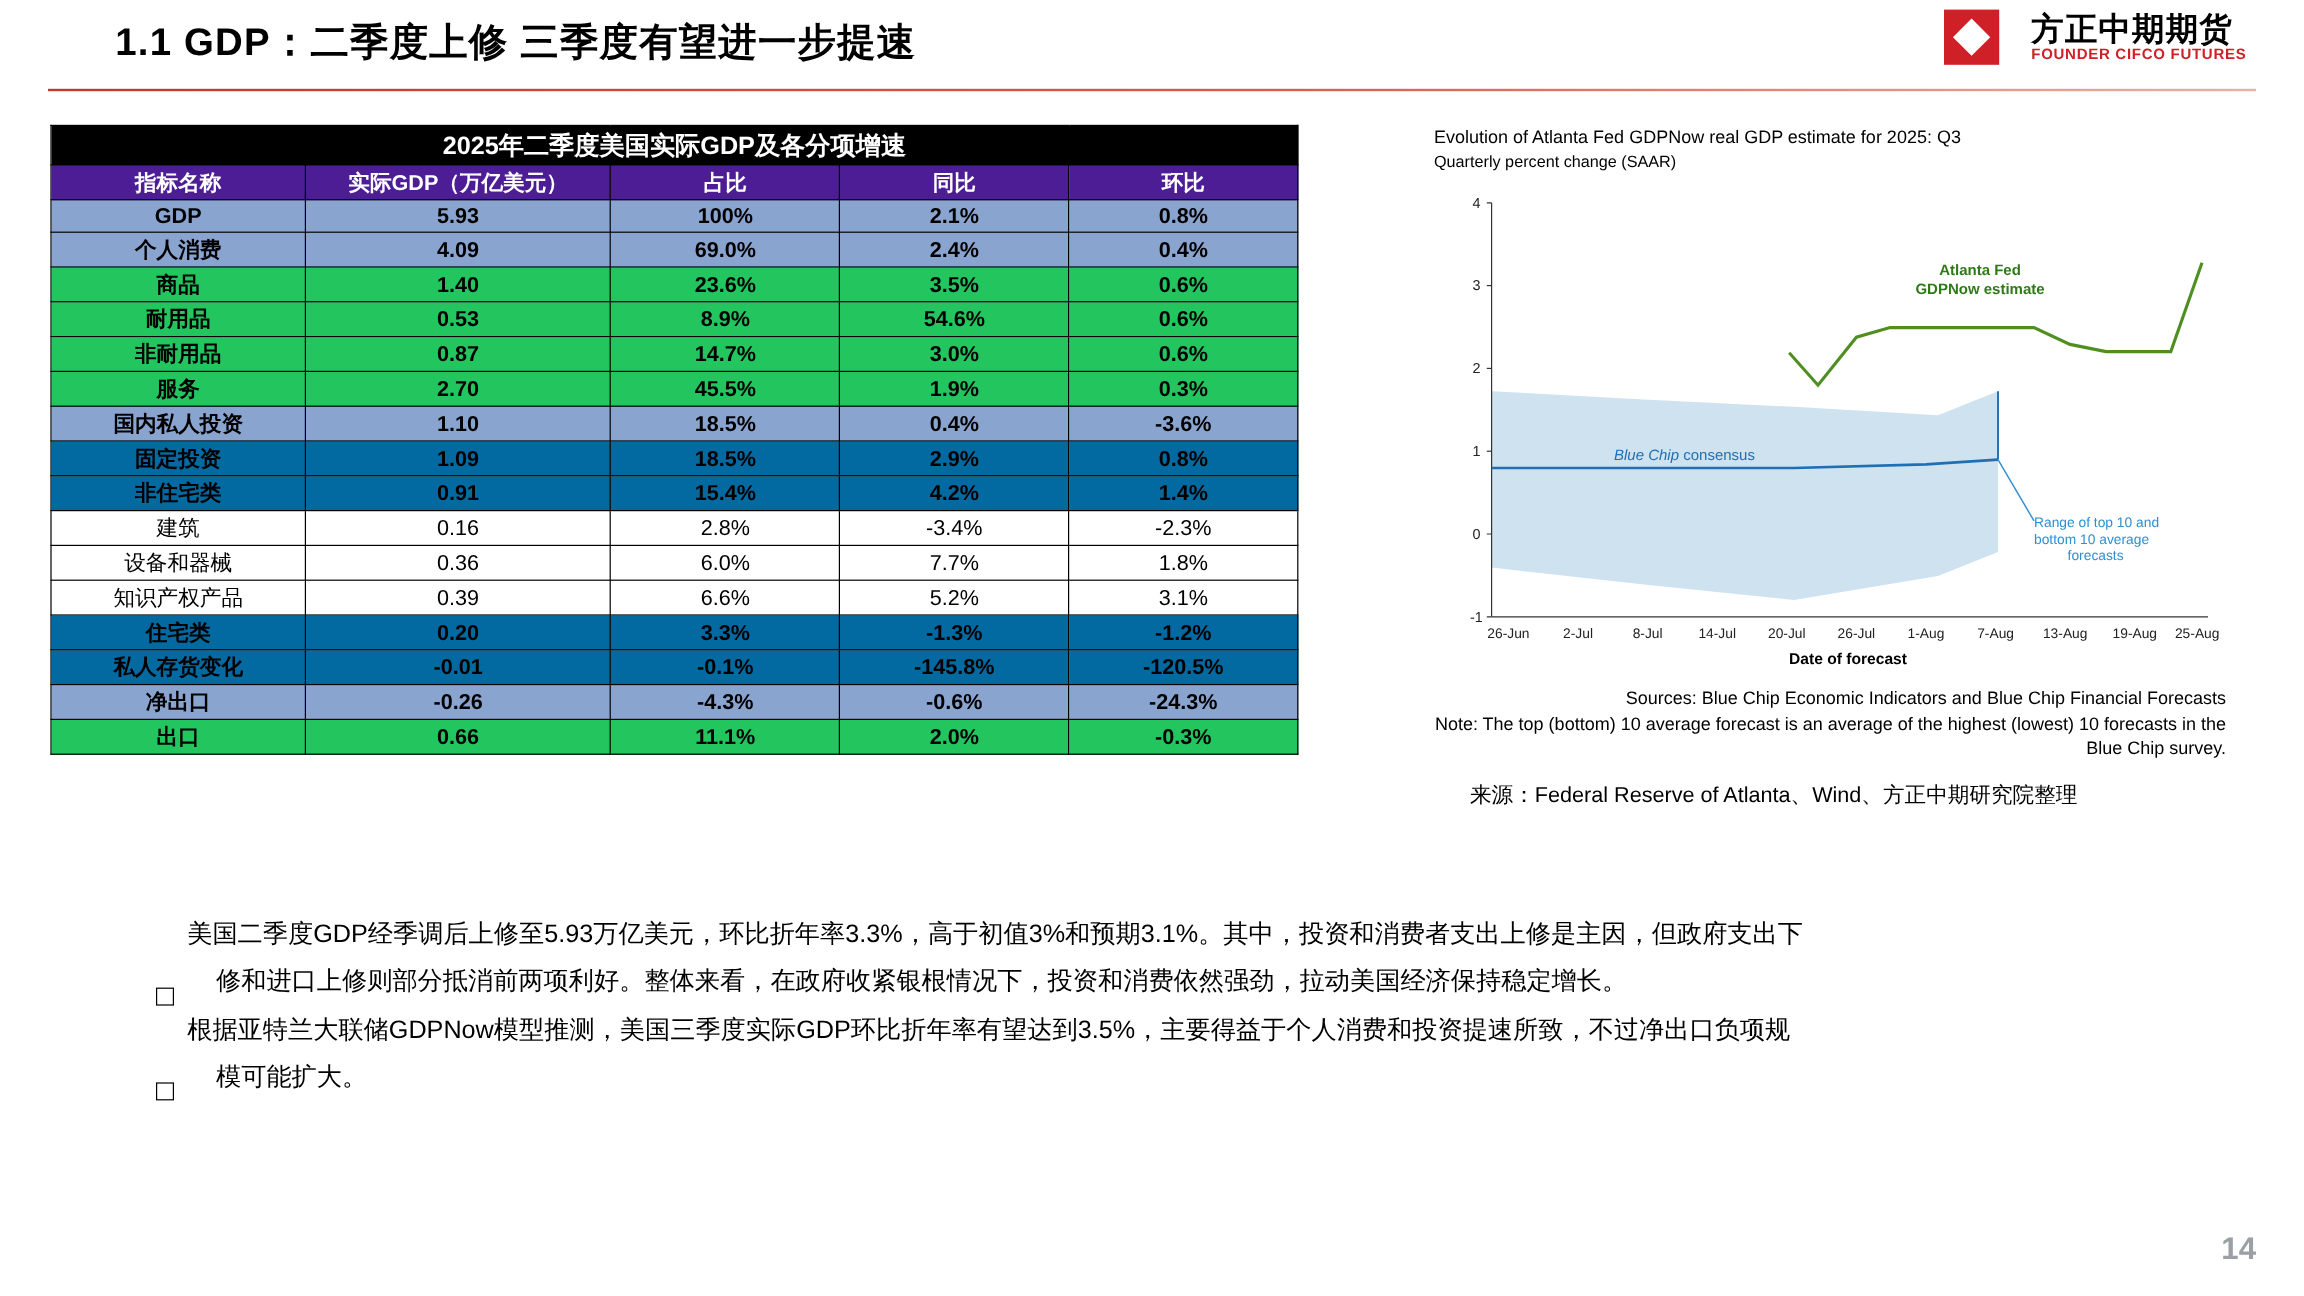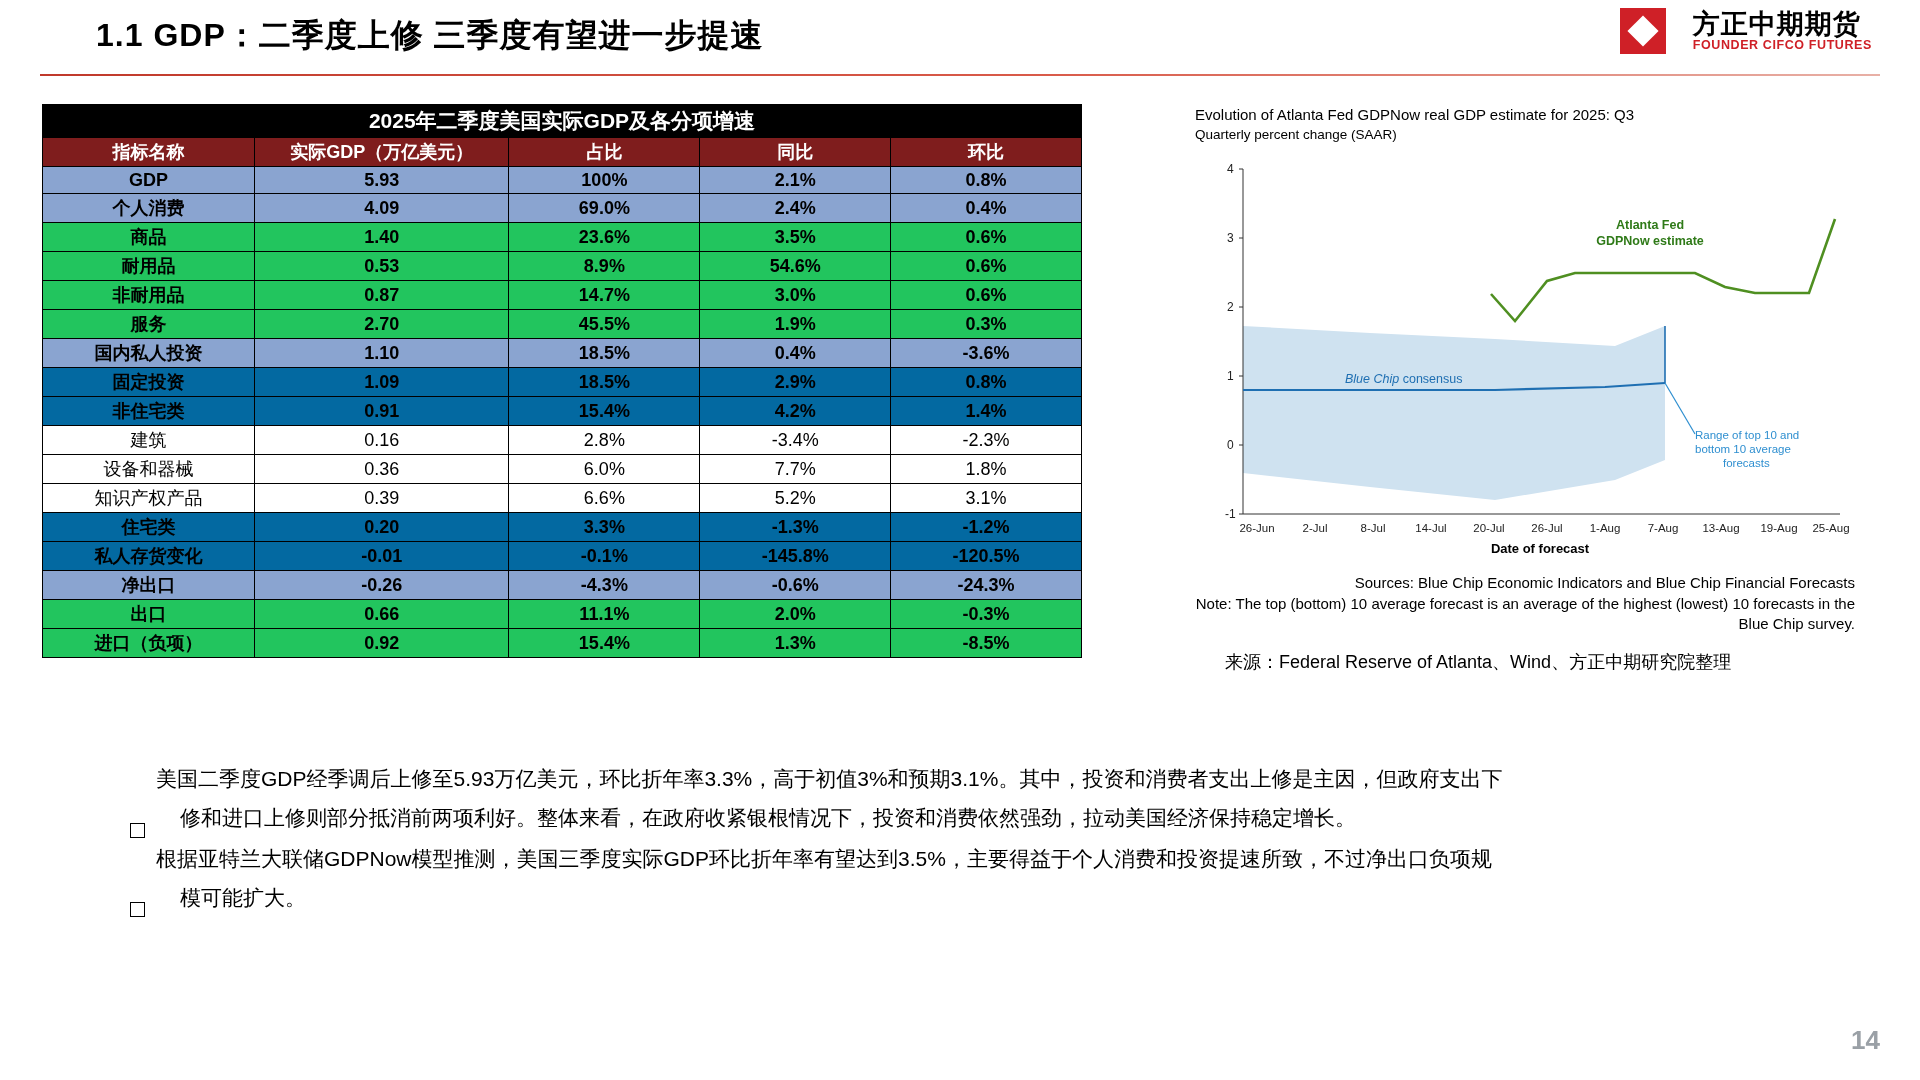--- a/index.html
+++ b/index.html
@@ -89,21 +89,21 @@
     box-sizing: border-box;
   }
   .tbl-title {
     background: #000;
     color: #fff;
     font-size: 21px;
     font-weight: bold;
     height: 34px;
   }
   .hdr td {
-    background: #7f1d1d;
+    background: #4c1d95;
     color: #fff;
     font-weight: bold;
     font-size: 18px;
   }
   .row-blue td    { background: #8aa4d0; font-weight: bold; }
   .row-cream td   { background: #22c55e; font-weight: bold; }
   .row-grey td    { background: #0369a1; font-weight: bold; }
   .row-plain td   { background: #ffffff; font-weight: normal; }
   td.name { width: 200px; }
   td.c2 { width: 240px; }
@@ -310,27 +310,20 @@
           <td class="c3">-4.3%</td>
           <td class="c4">-0.6%</td>
           <td class="c5">-24.3%</td>
         </tr>
         <tr class="row-cream">
           <td class="name">出口</td>
           <td class="c2">0.66</td>
           <td class="c3">11.1%</td>
           <td class="c4">2.0%</td>
           <td class="c5">-0.3%</td>
-        </tr>
-        <tr class="row-cream">
-          <td class="name">进口（负项）</td>
-          <td class="c2">0.92</td>
-          <td class="c3">15.4%</td>
-          <td class="c4">1.3%</td>
-          <td class="c5">-8.5%</td>
         </tr>
       </tbody>
   </table>
 </div>
 
 <div id="chart-panel">
   <div id="chart-title">Evolution of Atlanta Fed GDPNow real GDP estimate for 2025: Q3</div>
   <div id="chart-subtitle">Quarterly percent change (SAAR)</div>
 
   <div id="chart-svg-box">

